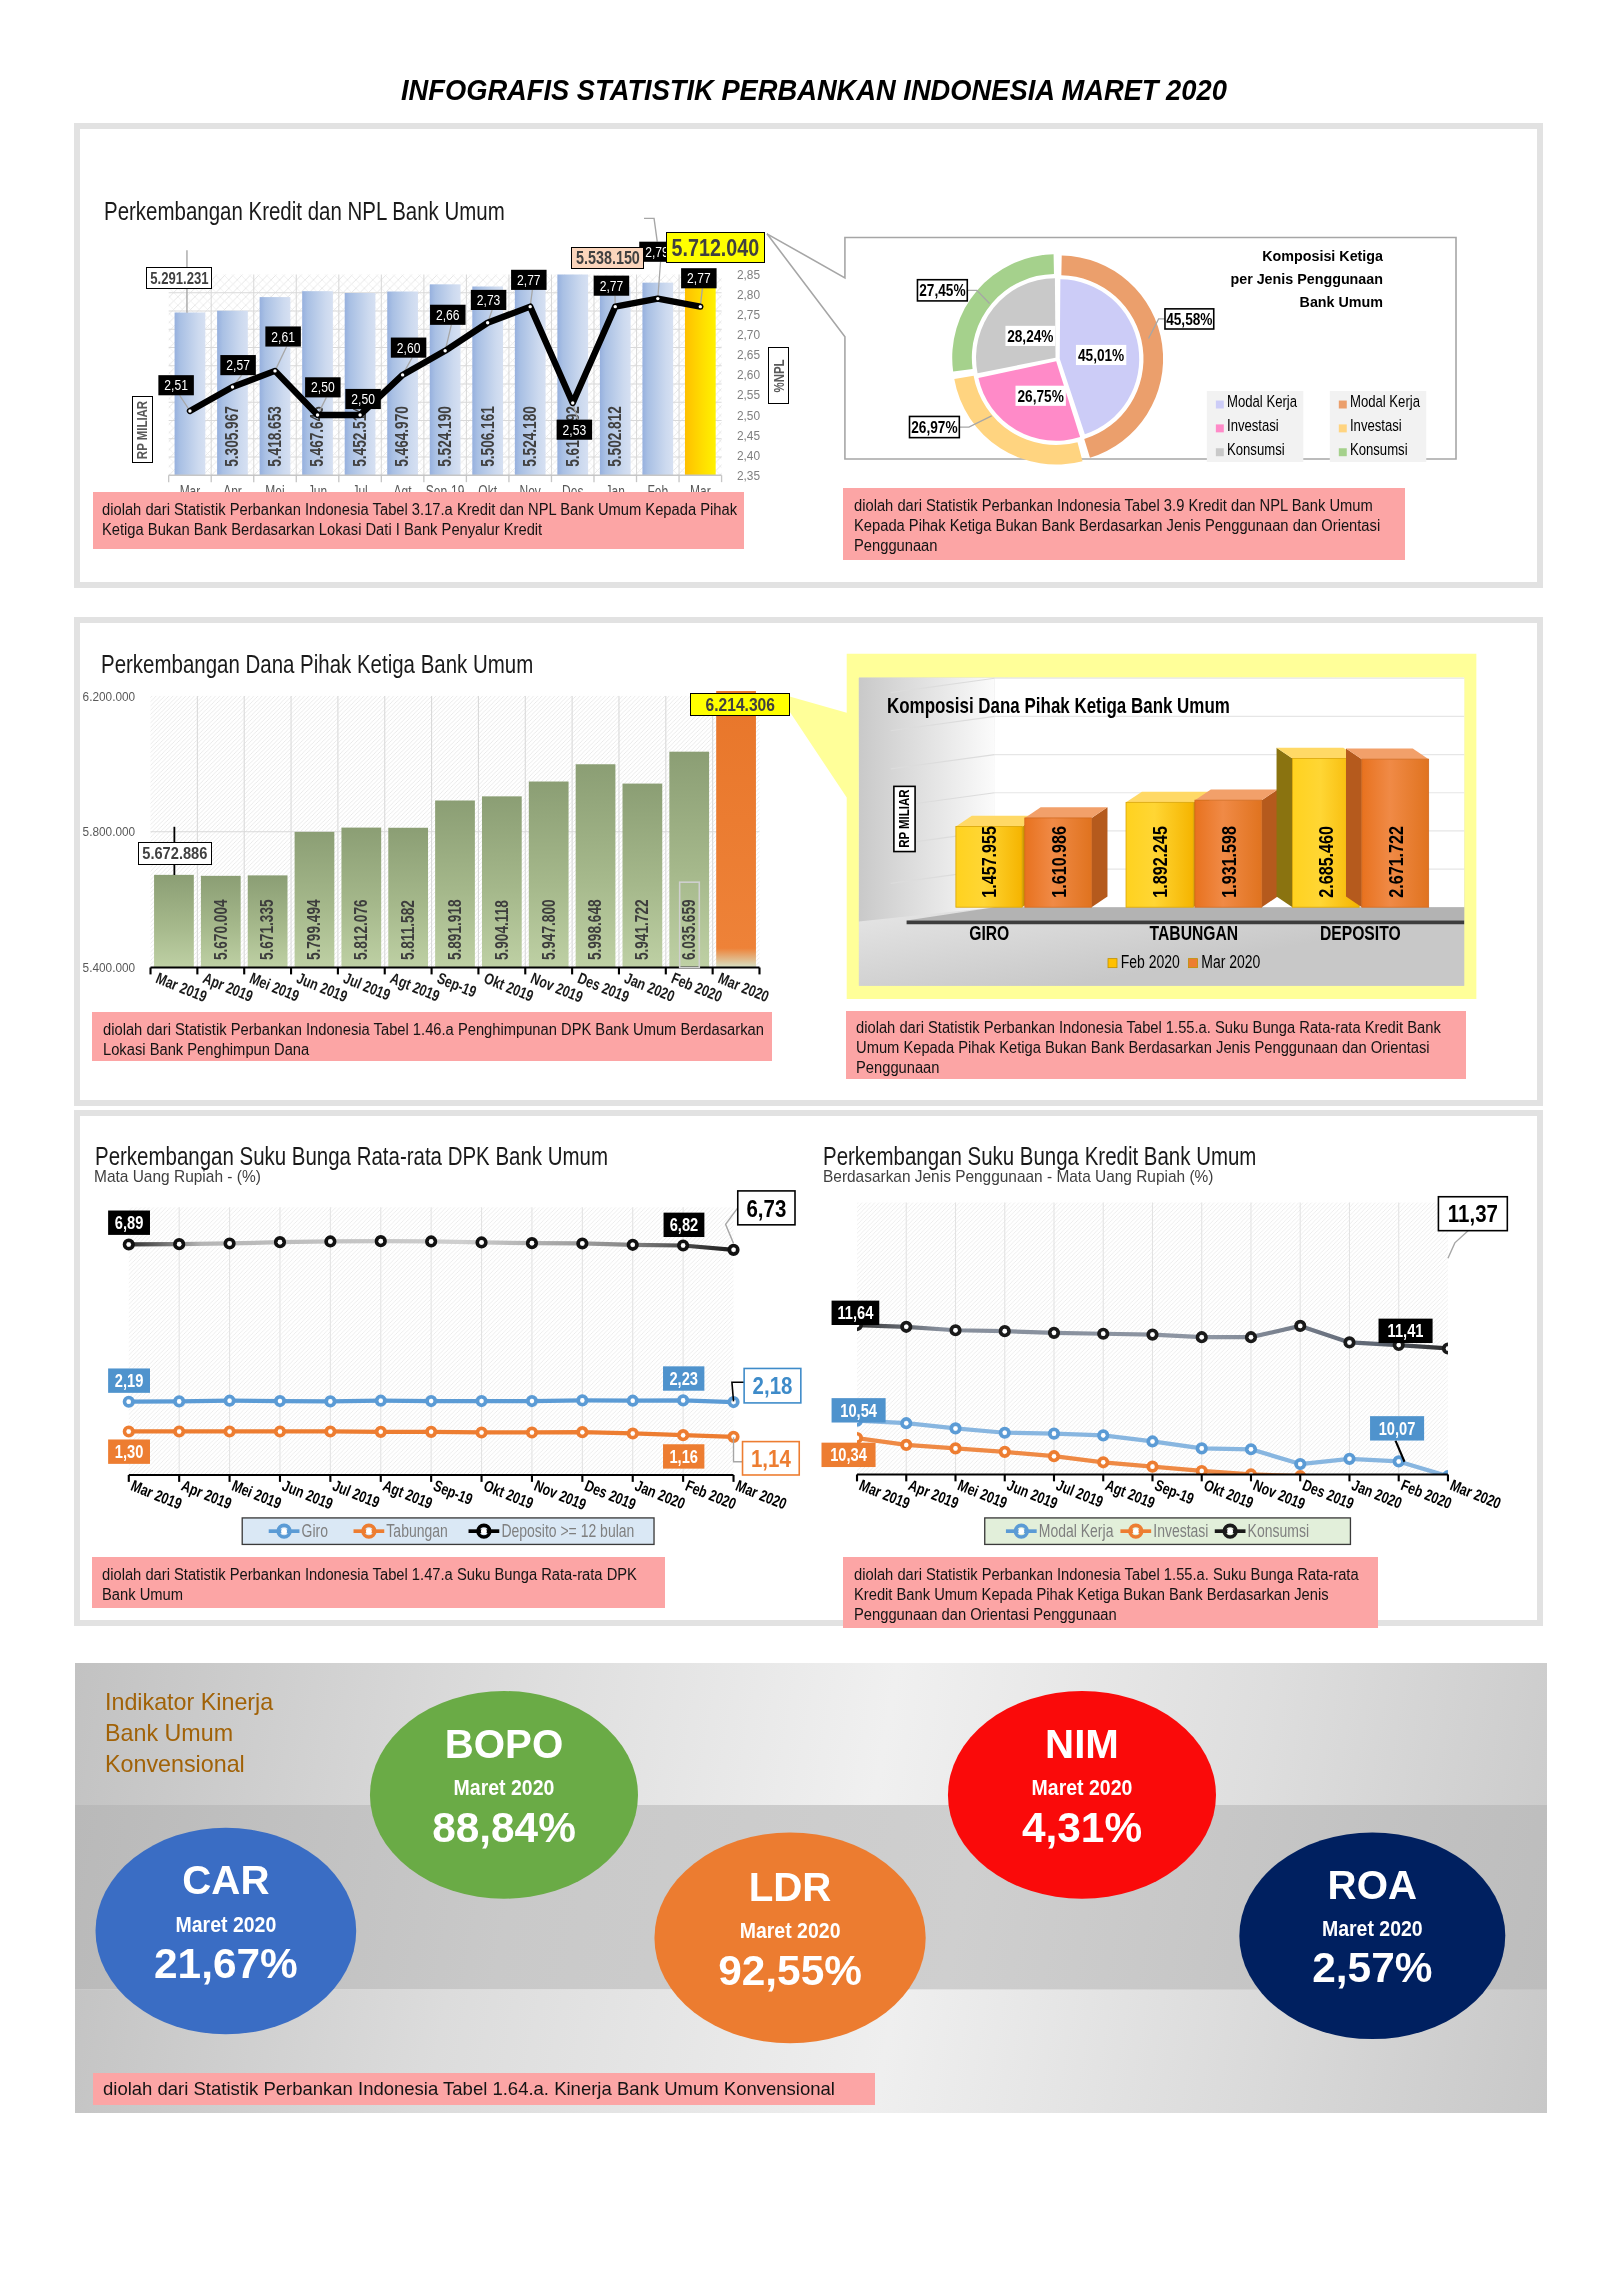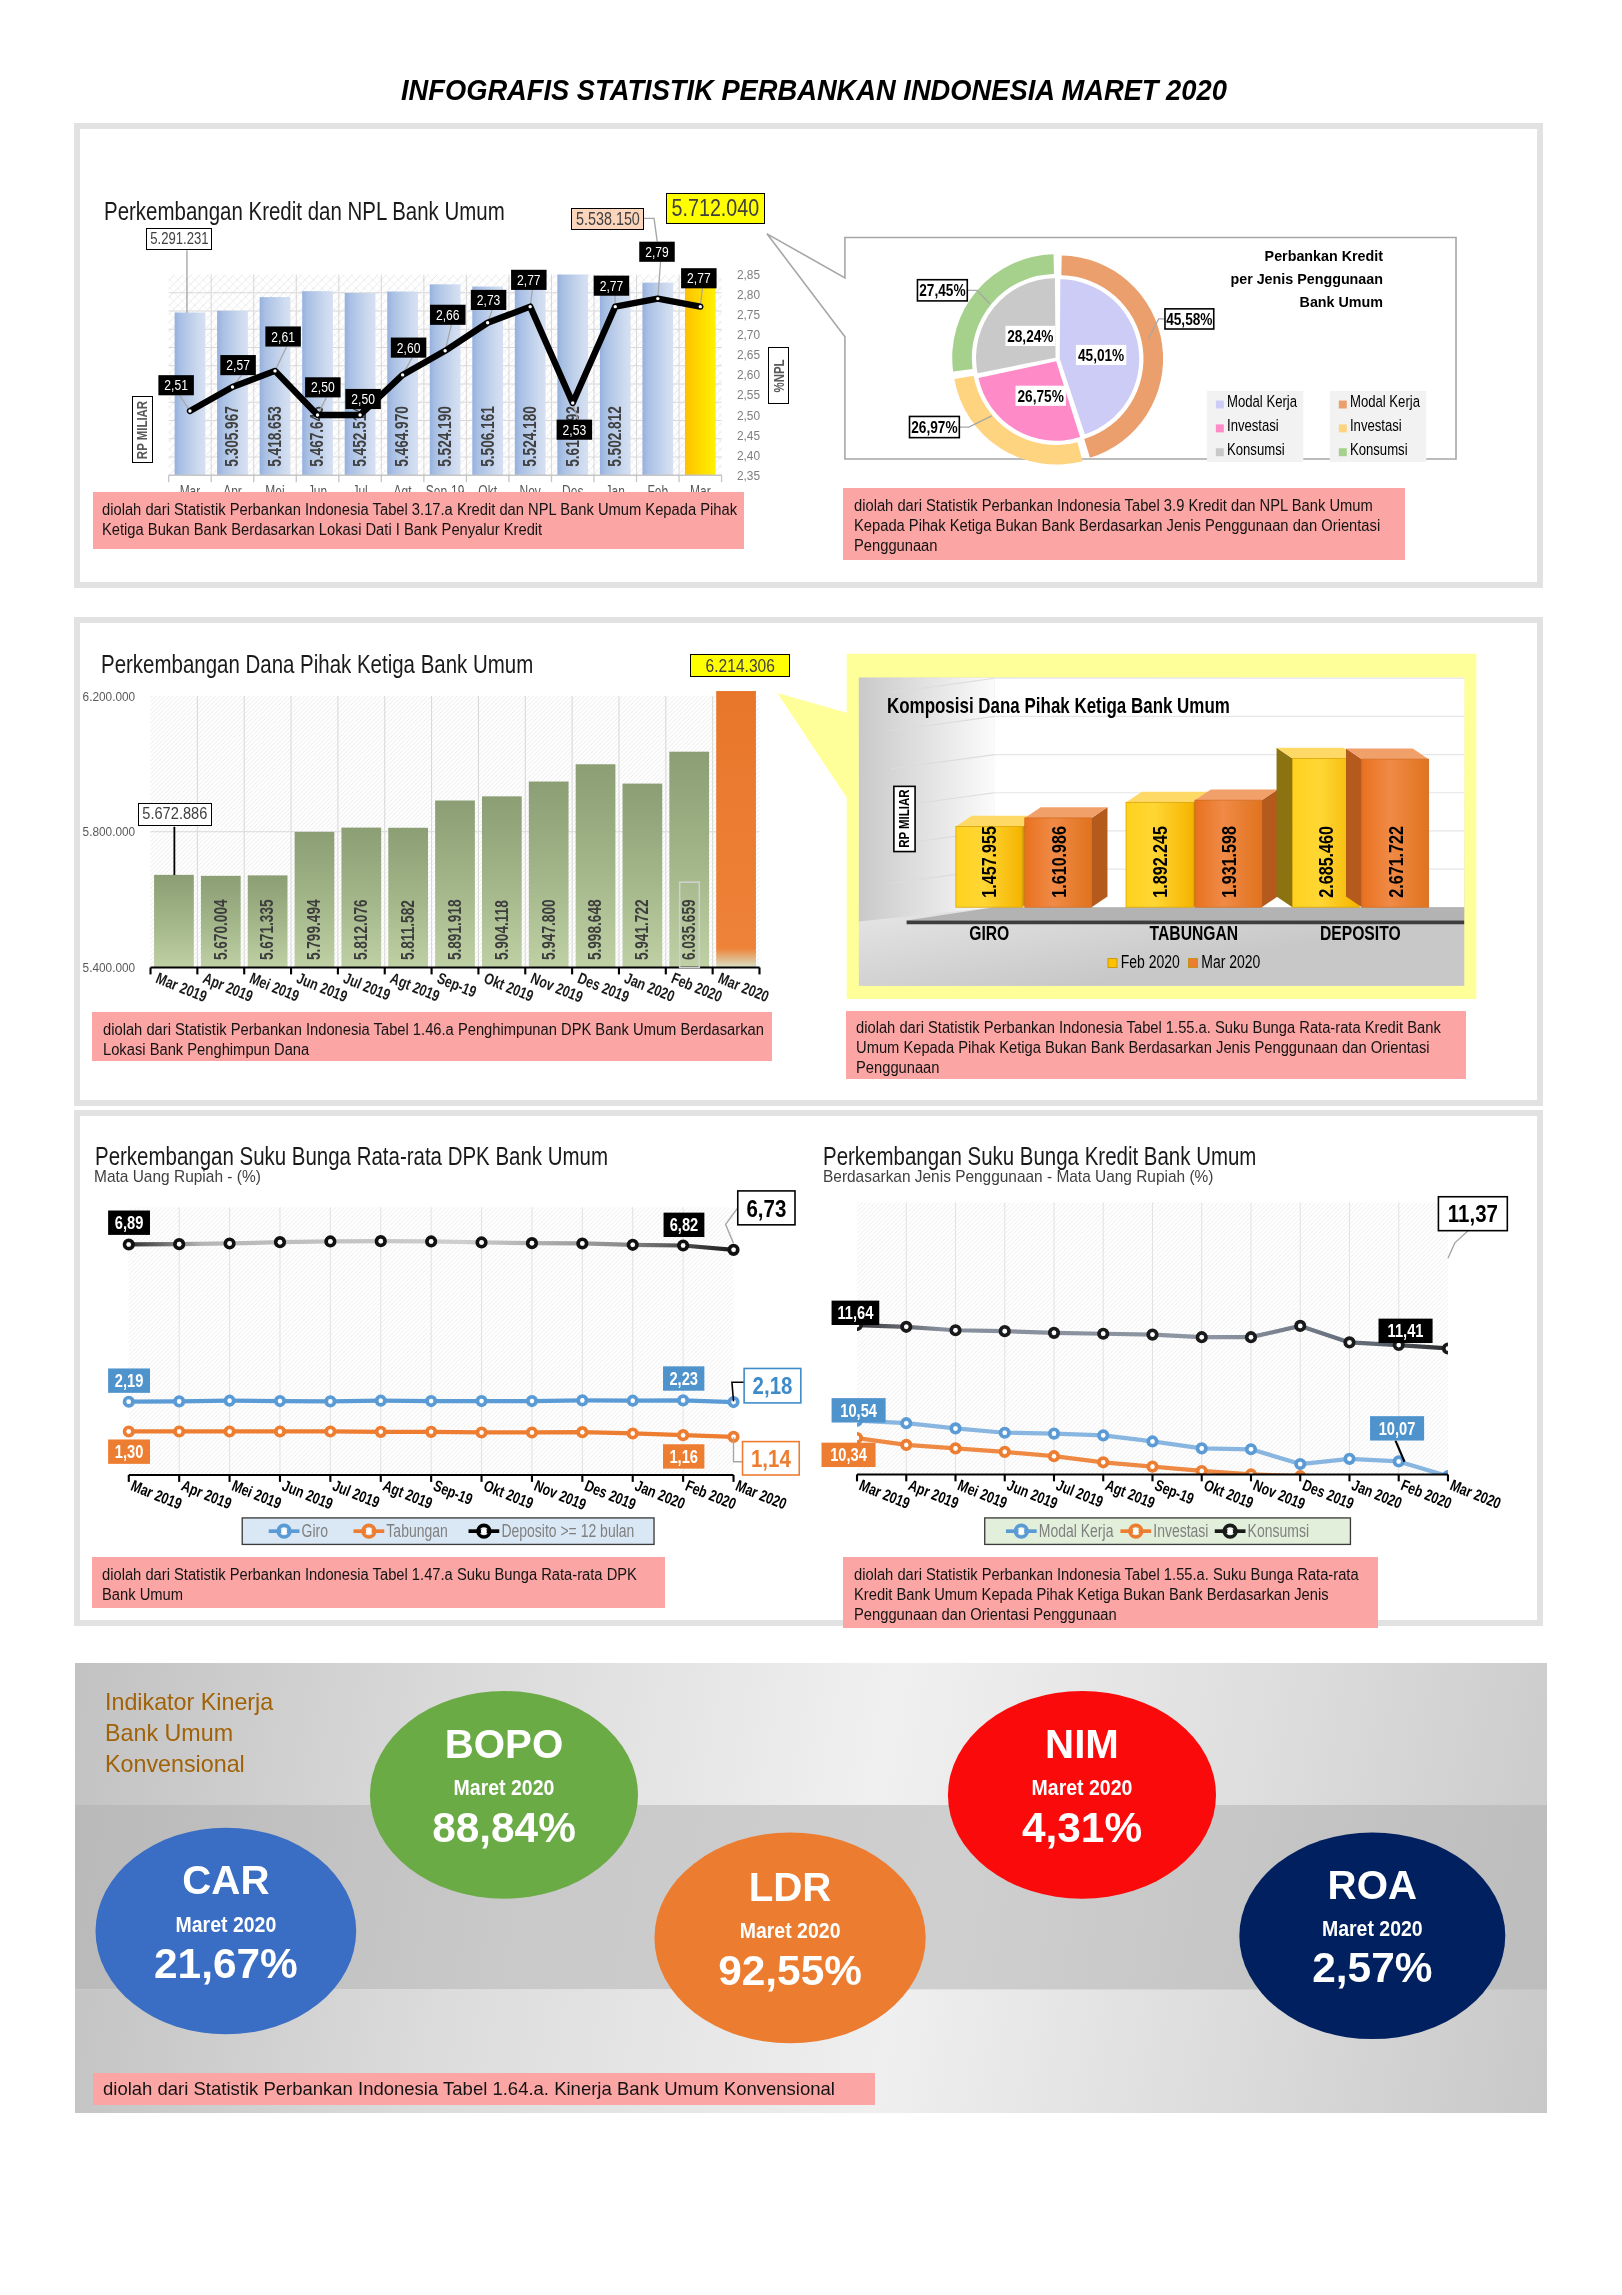--- a/index.html
+++ b/index.html
@@ -14,23 +14,23 @@
   .cond3{white-space:nowrap;transform-origin:left center;transform:scaleX(0.97);}
   .ptitle{position:absolute;z-index:5;font-size:25.4px;color:#1a1a1a;white-space:nowrap;
           transform-origin:left top;transform:scaleX(0.806);}
   .caption{position:absolute;z-index:6;background:#fca5a5;box-sizing:border-box;}
   .caption .ln{font-size:16px;color:#141414;white-space:nowrap;
                transform-origin:left top;transform:scaleX(0.92);height:20px;}
   .vlabel{position:absolute;z-index:5;border:1.3px solid #000;background:#fff;box-sizing:border-box;
           display:flex;align-items:center;justify-content:center;overflow:hidden;}
   .vlabel > span{font-weight:bold;font-size:14.3px;white-space:nowrap;display:block;
           transform:rotate(-90deg) scaleX(0.80);transform-origin:center center;}
-  .callout{position:absolute;border:1.6px solid #000;background:#fff;font-weight:normal;box-sizing:border-box;
-           display:flex;align-items:flex-start;justify-content:center;white-space:nowrap;color:#404040;
-           z-index:5;overflow:hidden;}
+  .callout{position:absolute;border:1.6px solid #000;background:#fff;font-weight:bold;box-sizing:border-box;
+           display:flex;align-items:center;justify-content:center;white-space:nowrap;color:#404040;
+           z-index:5;overflow:hidden;margin-top:39px;}
   svg{display:block;}
 </style>
 </head>
 <body>
 
 <div class="abs" data-name="page-title" style="left:401px;top:74px;font-size:29px;font-weight:bold;font-style:italic;
             white-space:nowrap;transform-origin:left top;transform:scaleX(0.941);">INFOGRAFIS STATISTIK PERBANKAN INDONESIA MARET 2020</div>
 
 <div class="panel" data-name="panel-kredit-npl" style="left:74px;top:123px;width:1469px;height:465px;"></div>
 
@@ -224,21 +224,21 @@
       <rect x="1286.0461538461539" y="506.0400000000001" width="67" height="38" fill="#000000" data-name="chart-rect"></rect>
       <text x="0" y="0" fill="#ffffff" font-size="26" font-weight="normal" font-family="&quot;Liberation Sans&quot;,sans-serif" text-anchor="middle" transform="translate(1319.5461538461539,534.5400000000001) scale(0.88,1)" data-name="chart-text">2,77</text>
     </svg>
   </div>
 
 <svg data-name="pie-callout-box" width="742" height="265" style="position:absolute;left:758px;top:228px;overflow:visible;z-index:1" viewBox="0 0 1400 500">
   <path d="M164,18 L1317,18 L1317,436 L164,436 L164,205 L17,11 L164,94 Z" fill="#ffffff" stroke="#a6a6a6" stroke-width="3" data-name="callout-outline"></path>
 </svg>
 <div data-name="pie-title" style="position:absolute;left:1203px;top:245px;width:180px;text-align:right;
      font-size:14.3px;font-weight:bold;line-height:23px;color:#000;z-index:5;">
-  <div data-name="pie-title-line1" class="cond2">Perbankan Kredit</div>
+  <div data-name="pie-title-line1" class="cond2">Komposisi Ketiga</div>
   <div data-name="pie-title-line2" class="cond2">per Jenis Penggunaan</div>
   <div data-name="pie-title-line3" class="cond2">Bank Umum</div>
 </div>
 <div class="caption" data-name="pie-caption" style="left:843px;top:488px;width:562px;height:72px;padding:8.5px 0 0 11px;">
     <div class="ln" data-name="caption-line">diolah dari Statistik Perbankan Indonesia Tabel 3.9 Kredit dan NPL Bank Umum</div>
     <div class="ln" data-name="caption-line">Kepada Pihak Ketiga Bukan Bank Berdasarkan Jenis Penggunaan dan Orientasi</div>
     <div class="ln" data-name="caption-line">Penggunaan</div>
   </div>
 <div id="pie-host" data-name="pie-chart" style="position:absolute;left:0;top:0;z-index:3;">
     <svg width="689" height="583" viewBox="0 0 1300 1100" style="position:absolute;left:821px;top:223px;overflow:visible" data-name="chart-svg">

